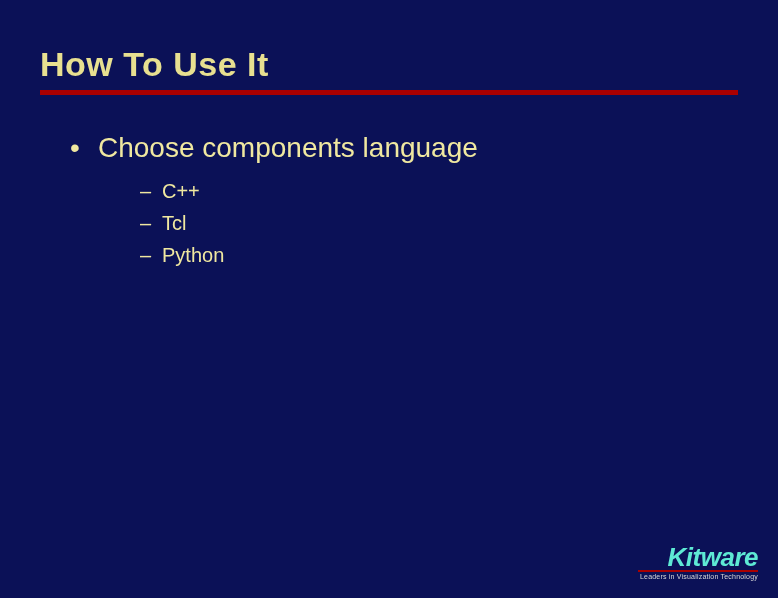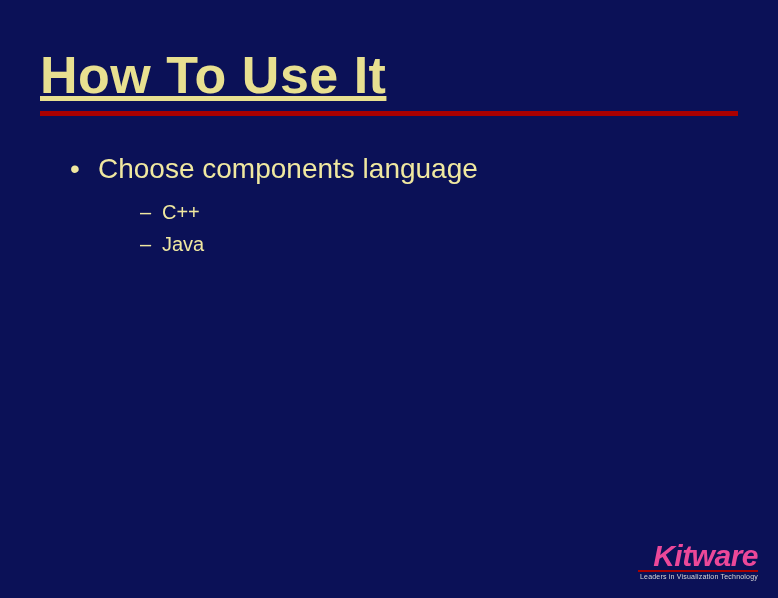--- a/index.html
+++ b/index.html
@@ -13,26 +13,25 @@
     background: #0b1157;
     font-family: "Trebuchet MS", Verdana, Arial, sans-serif;
     color: #f0e8a0;
     position: relative;
     overflow: hidden;
   }
   .slide {
     padding: 45px 40px 0 40px;
   }
   .title {
-    font-size: 52px;
+    font-size: 34px;
     font-weight: bold;
     color: #e8e090;
     margin-bottom: 6px;
     letter-spacing: 0.5px;
-    text-decoration: underline;
   }
   .hr {
     border: none;
     border-top: 5px solid #aa0000;
     margin-bottom: 34px;
   }
   .bullets {
     list-style: none;
     padding-left: 30px;
   }
@@ -77,22 +76,22 @@
   .logo {
     position: absolute;
     right: 20px;
     bottom: 18px;
     text-align: right;
   }
   .logo-name {
     font-family: Arial, sans-serif;
     font-weight: bold;
     font-style: italic;
-    font-size: 30px;
-    color: #ec4899;
+    font-size: 26px;
+    color: #5eead4;
     letter-spacing: -0.5px;
     line-height: 0.9;
   }
   .logo-line {
     height: 2px;
     background: #aa0000;
     width: 120px;
     margin-left: auto;
     margin-top: 1px;
     margin-bottom: 1px;
@@ -108,21 +107,22 @@
 <body>
 
 <div class="slide">
   <h1 class="title">How To Use It</h1>
   <hr class="hr">
   <ul class="bullets">
     <li>
       <span>Choose components language</span>
       <ul class="sub">
         <li>C++</li>
-        <li>Java</li>
+        <li>Tcl</li>
+        <li>Python</li>
       </ul>
     </li>
   </ul>
   <div class="gap"></div>
 </div>
 
 <div class="logo">
   <div class="logo-name">Kitware</div>
   <div class="logo-line"></div>
   <div class="logo-tag">Leaders in Visualization Technology</div>

